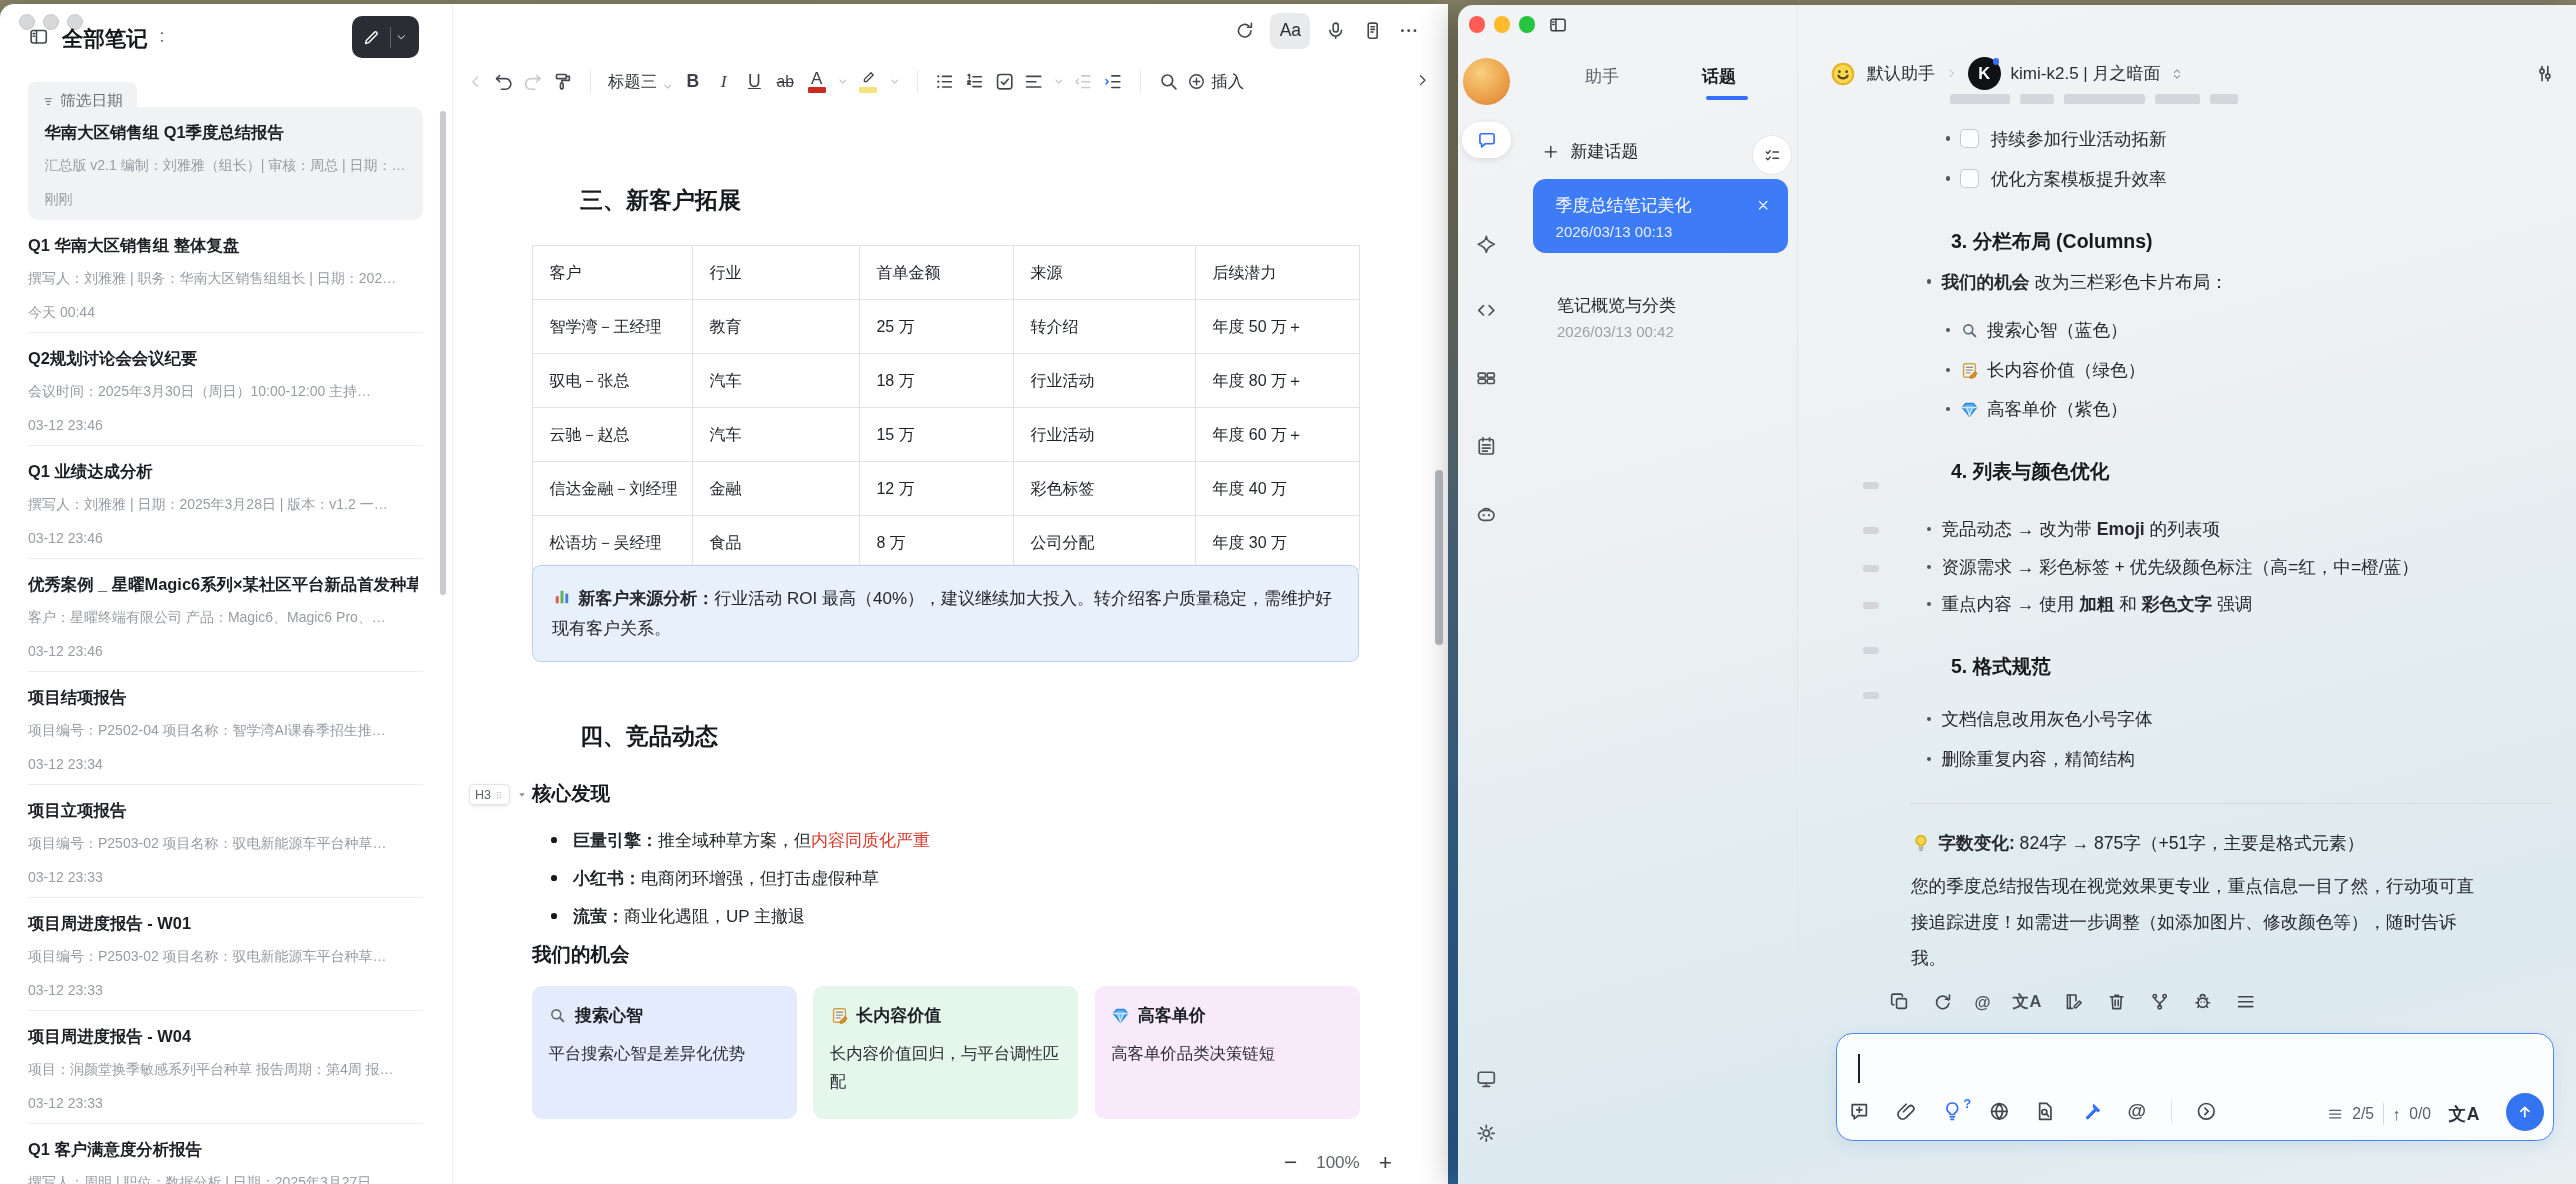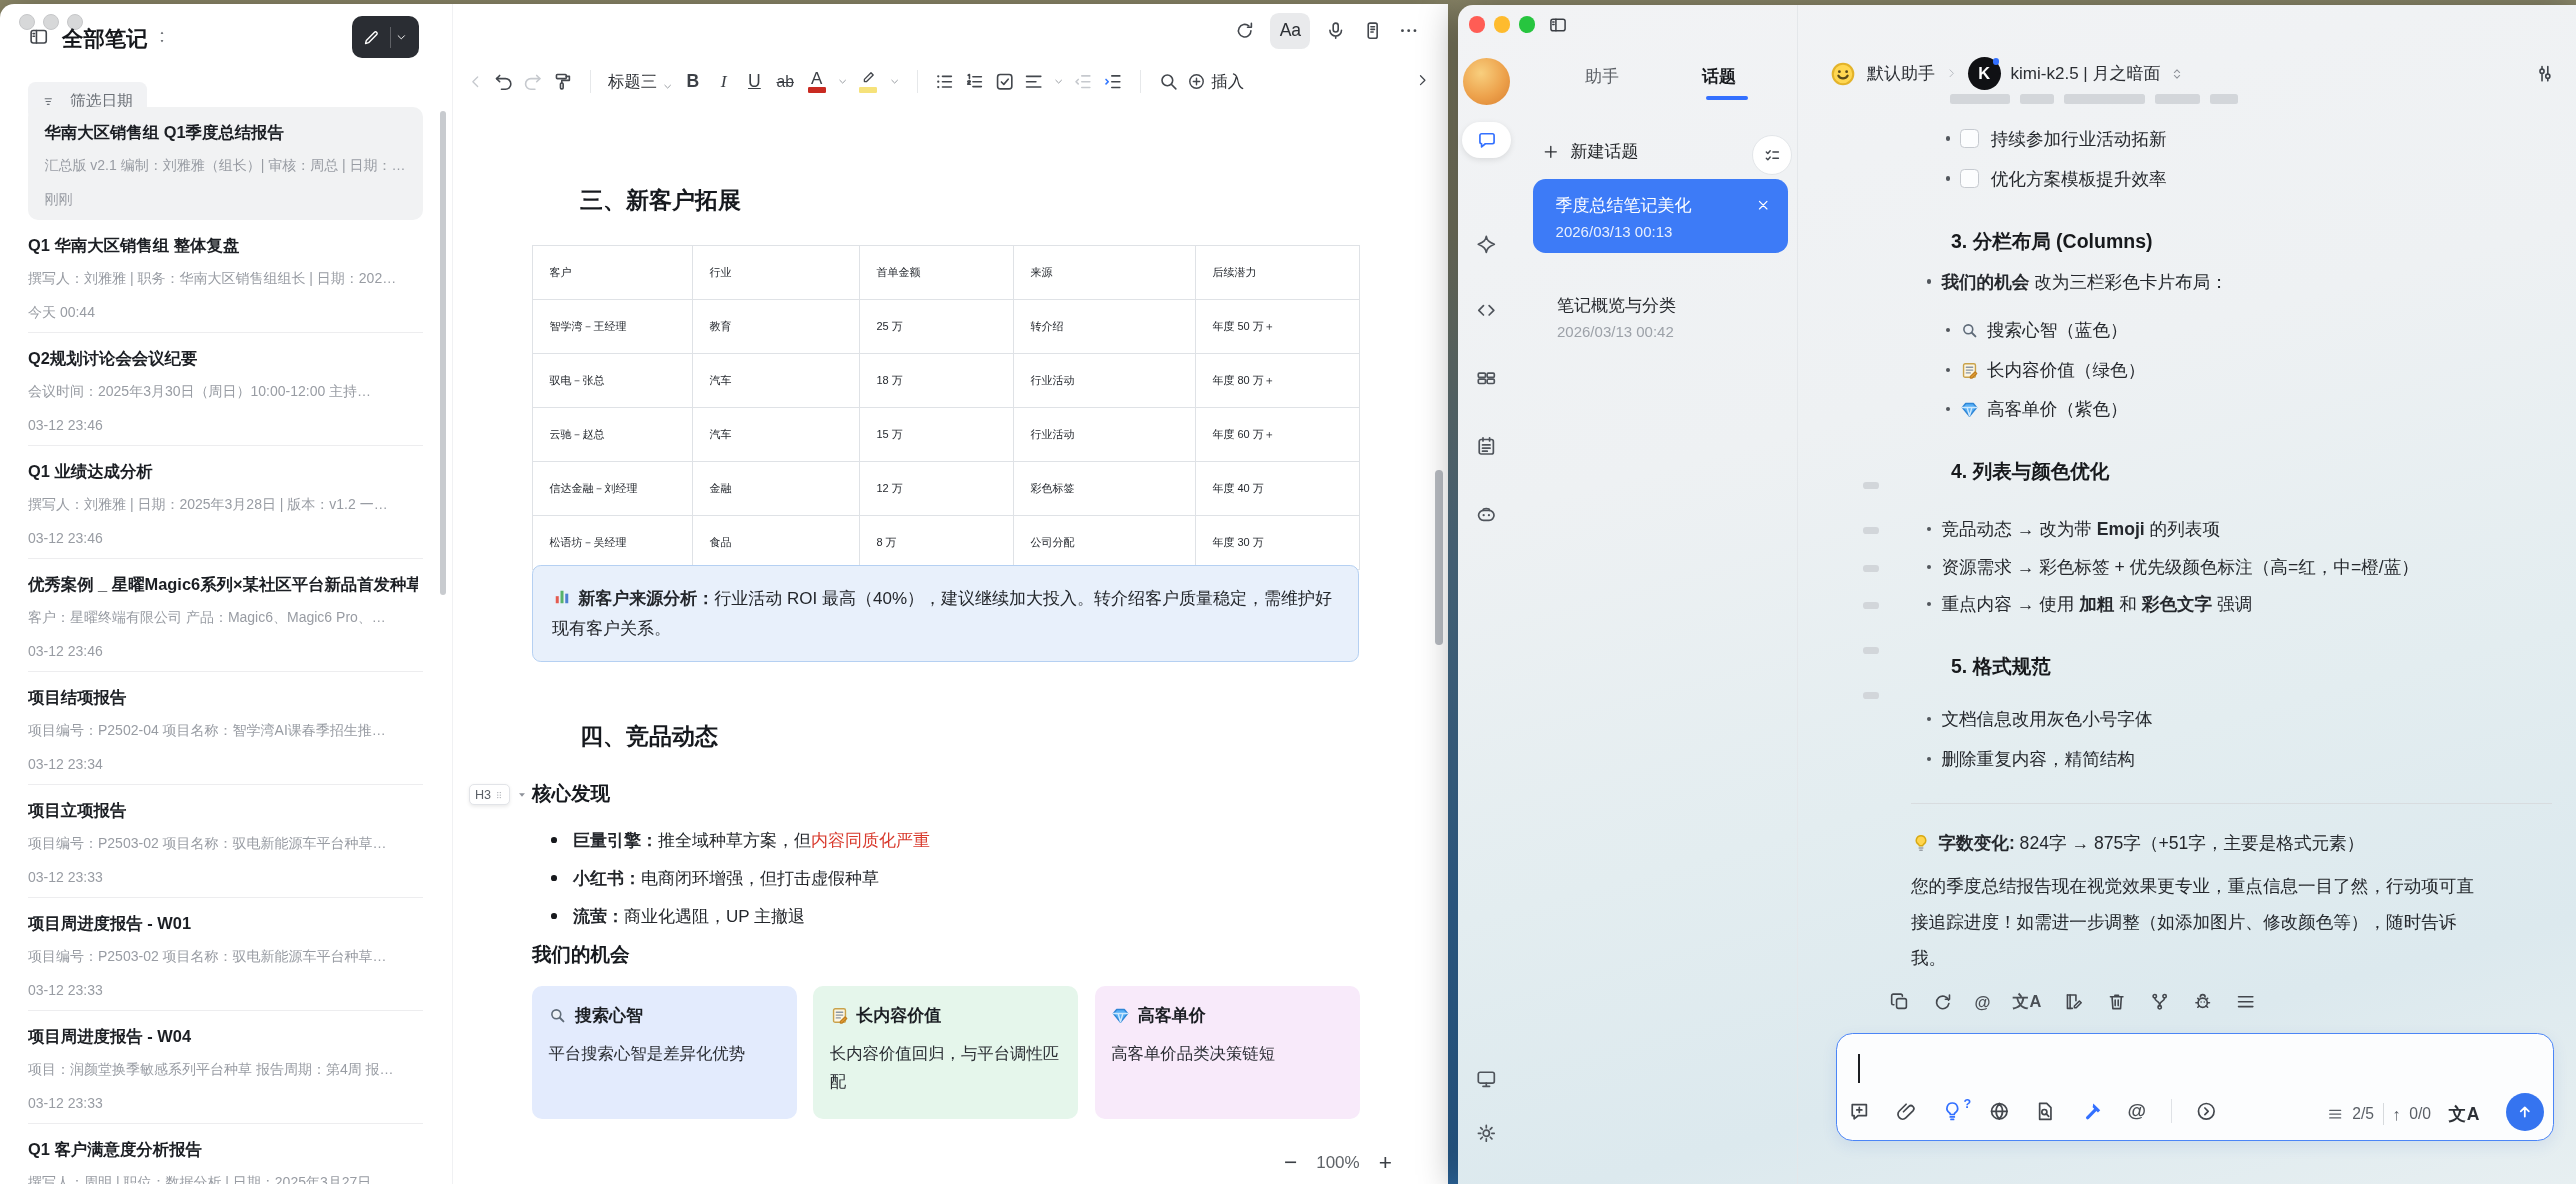--- a/index.html
+++ b/index.html
@@ -17,21 +17,21 @@
 
   
   #lw{left:0;top:3.8px;width:1448px;height:1180px;background:#fff;border-radius:14px 0 0 0;
       box-shadow:0 3.8px 38px rgba(0,0,0,.38);}
   .tl{width:16.4px;height:16.4px;border-radius:50%;}
   .tl-gray{background:#d7d8d9;border:0.6px solid #c6c7c9;}
   .lw-title{font-size:21.4px;font-weight:700;color:#16181c;}
   .edit-btn{left:352px;top:16.4px;width:67px;height:42px;border-radius:10px;background:#2a2d33;
     display:flex;align-items:center;color:#fff;}
   .filter-chip{left:28px;top:82px;height:38px;padding:15px 14px;border-radius:7.5px;background:#f1f2f4;
-    display:inline-flex;align-items:center;gap:13px;color:#6c7177;font-size:15.7px;}
+    display:inline-flex;align-items:center;gap:3px;color:#6c7177;font-size:15.7px;}
 
   #notes-list{left:28px;top:107px;width:395px;}
   .note-item{position:relative;height:113px;border-bottom:0.6px solid #ededef;cursor:pointer;}
   .note-item.selected{background:#f1f2f3;border-radius:10px;border-bottom:none;}
   .n-title{position:absolute;top:15px;left:0;right:5px;font-size:16.4px;font-weight:700;color:#1b1e23;
     white-space:nowrap;overflow:hidden;}
   .n-meta{position:absolute;top:50px;left:0;right:0;font-size:14px;color:#989ca3;white-space:nowrap;overflow:hidden;}
   .n-time{position:absolute;top:84px;left:0;font-size:14px;color:#989ca3;}
   .note-item.selected .n-title,.note-item.selected .n-meta,.note-item.selected .n-time{left:16.4px;}
   #notes-scrollbar{left:440px;top:111px;width:6.3px;height:484px;border-radius:3.1px;background:#c8cbcf;}
@@ -47,21 +47,21 @@
   .tb-letter.un{text-decoration:underline;}
   .tb-letter.st{text-decoration:line-through;font-size:15.7px;}
   .tb-sel{display:flex;align-items:flex-end;gap:5px;font-size:16.4px;color:#2e3136;}
   .tb-stack{position:relative;width:24px;height:28px;display:flex;justify-content:center;}
   .tb-stack .glyph{font-size:17px;color:#3c4046;line-height:21.4px;}
   .tb-stack .bar{position:absolute;left:3.1px;right:3.1px;bottom:2.5px;height:5.7px;border-radius:1.3px;}
   .tb-insert{display:flex;align-items:center;gap:5px;font-size:16.4px;color:#2e3136;}
 
   .doc-h2{left:532px;font-size:23px;font-weight:700;color:#16191e;margin-left:48px;}
   .doc-h3{left:532px;font-size:19.5px;font-weight:700;color:#16191e;}
-  #cust-table{left:532px;top:245px;width:827px;border-collapse:collapse;table-layout:fixed;font-size:11px;color:#1f2329;padding-left:15px;}
+  #cust-table{left:532px;top:245px;width:827px;border-collapse:collapse;table-layout:fixed;font-size:16px;color:#1f2329;padding-left:15px;}
   #cust-table th,#cust-table td{border:0.6px solid #dfe2e6;text-align:left;font-weight:400;
     padding:14px 0 14px 16.4px;vertical-align:middle;line-height:25px;}
   #cust-table th{height:48px;}
   .callout{left:532px;top:565px;width:827px;border-radius:8.8px;background:#e8f0fb;border:1.3px solid #b5d0f2;
     padding:17.6px 19px;font-size:17px;line-height:30px;color:#23262b;}
   .callout .ic{width:20px;height:20px;vertical-align:-3.1px;margin-right:6.3px;}
   .h3row{left:469px;top:784px;display:flex;align-items:center;gap:7.5px;}
   .h3badge{display:flex;align-items:center;gap:2.5px;padding:2.5px 5px;border:0.6px solid #e2e4e8;border-radius:5px;
     background:#fff;box-shadow:0 1.3px 3.8px rgba(0,0,0,.08);font-size:12.6px;color:#5a5f66;}
   #doc-bullets{left:551px;top:821px;}

